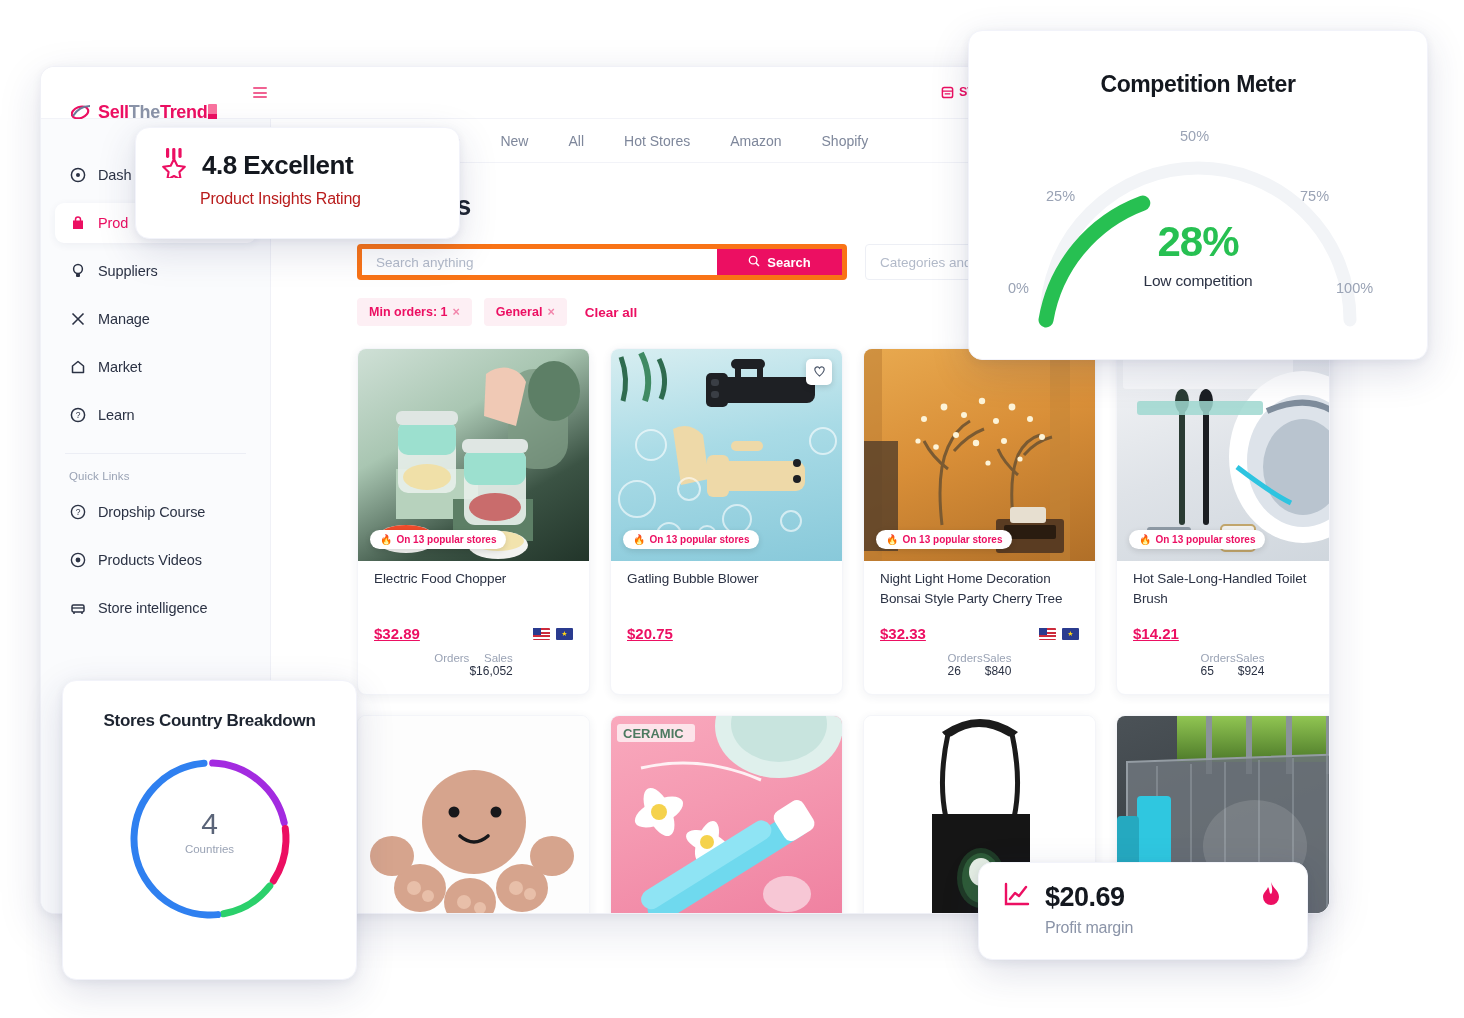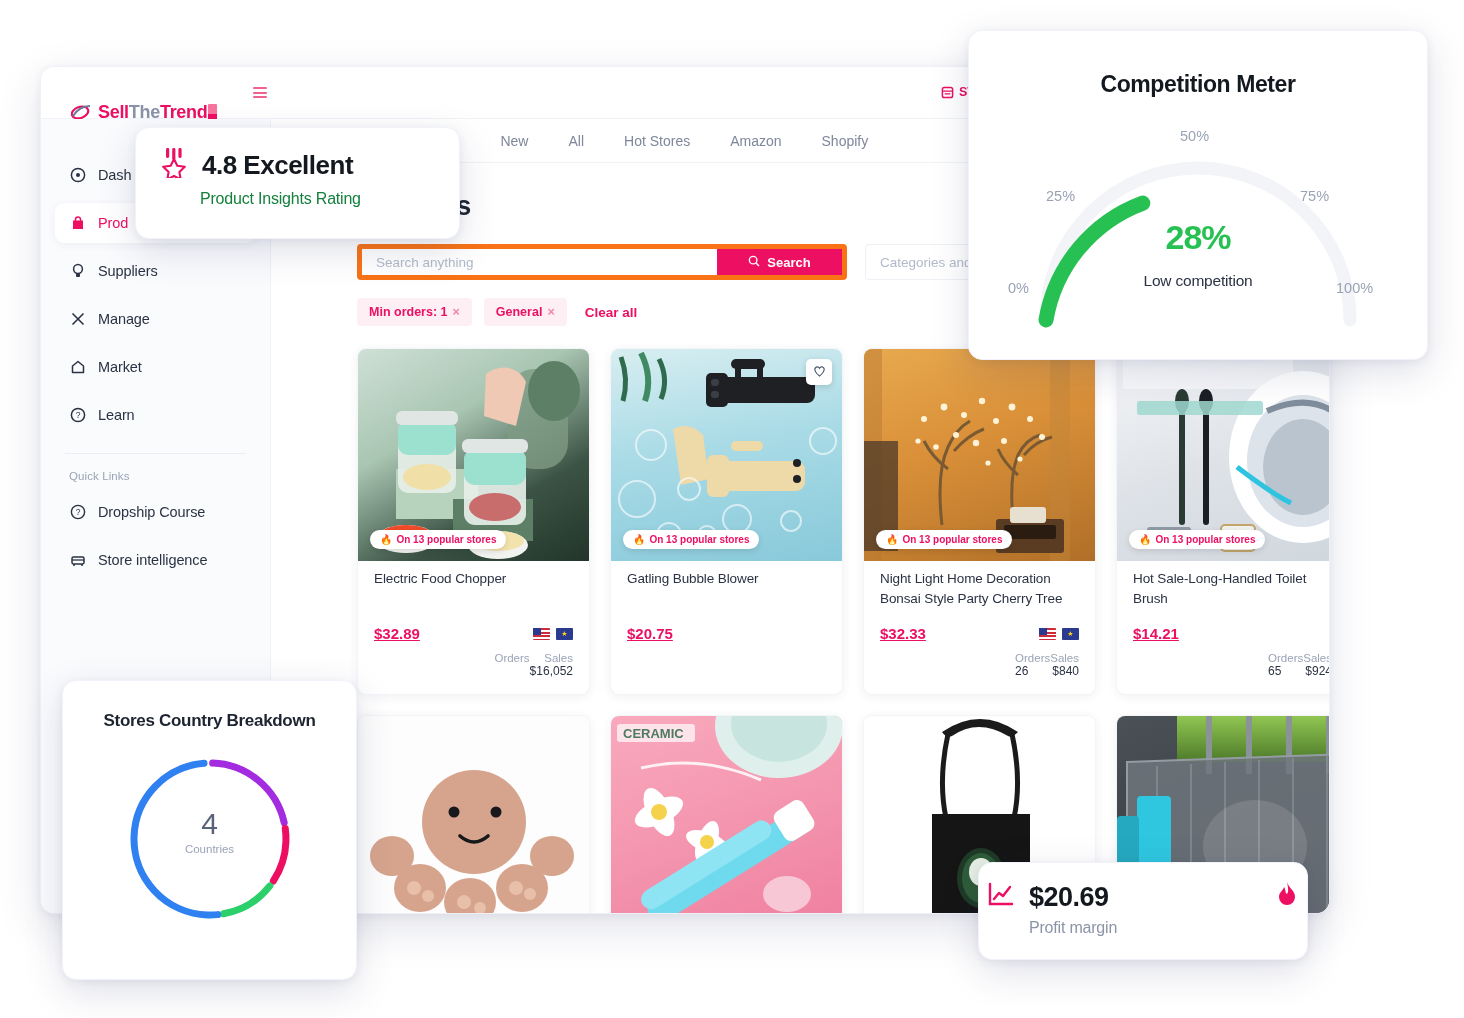--- a/index.html
+++ b/index.html
@@ -146,69 +146,69 @@
   }
   .card-body { padding: 8px 16px 16px 16px; }
   .card-title {
     font-size: 13.5px; color:#2b3244; line-height: 1.48; min-height: 40px;
     letter-spacing:-.1px;
   }
   .card-pricerow { display:flex; align-items:center; justify-content:space-between; margin-top:16px; }
   .card-price { color:#ec0f62; font-size:15px; font-weight:700;text-decoration:underline; }
   .flags { display:flex; gap:6px; }
   .flag { width:17px; height:12px; border-radius:1px; display:block; }
-  .card-stats { display:flex; justify-content:flex-end; margin-top:10px; font-size:11.5px; }
+  .card-stats { display:flex; justify-content:center; margin-top:10px; font-size:11.5px; }
   .stat-lab { color:#9aa3b5; }
   .stat-val { color:#2b3244; font-size:12px; }
   .stat-col-r { text-align:right; }
   .research-btn {
     margin: 14px -16px -16px -16px; height:44px; background:#ec0f62; color:#fff;
     display:flex; align-items:center; justify-content:center;
     font-size:13.5px; font-weight:700; cursor:pointer;
   }
 
   
   .float {
     position:absolute; background:#fff; border-radius: 14px;
     box-shadow: 0 12px 38px rgba(40,50,100,.15), 0 2px 8px rgba(40,50,100,.07);
     border:1px solid #f2f3fa;
   }
 
   
   .rating-card { left: 135px; top: 127px; width: 325px; height: 112px; padding: 20px 24px; }
   .rating-top { display:flex; align-items:center; gap:14px; }
   .rating-val { font-size: 26px; font-weight:700; color:#14181f; letter-spacing:-.5px; }
-  .rating-sub { color:#15803d; font-size: 16px; margin: 8px 0 8px 40px; letter-spacing:-.2px;}
+  .rating-sub { color:#b91c1c; font-size: 16px; margin: 8px 0 8px 40px; letter-spacing:-.2px;}
 
   
   .meter-card { left: 968px; top: 30px; width: 460px; height: 330px; }
   .meter-title { text-align:center; font-size:23px; font-weight:700; color:#14181f; margin-top: 40px; letter-spacing:-.4px;}
   .meter-wrap { position:relative; width: 400px; height: 200px; margin: 22px auto 0 auto; }
   .meter-wrap svg { display:block; position:absolute; left:18px; top: 28px; }
   .m-lab { position:absolute; font-size: 14.5px; color:#9aa3b5; }
   .m-0   { left: 10px;  top: 160px; }
   .m-25  { left: 48px;  top: 68px; }
   .m-50  { left: 182px; top: 8px; }
   .m-75  { left: 302px; top: 68px; }
   .m-100 { left: 338px; top: 160px; }
   .meter-pct { position:absolute; left:0; right:0; top: 98px; text-align:center;
-    font-size: 34px; font-weight:700; color:#27c052; letter-spacing:-1px; }
+    font-size: 42px; font-weight:700; color:#27c052; letter-spacing:-1px; }
   .meter-cap { position:absolute; left:0; right:0; top: 152px; text-align:center;
     font-size: 15.5px; color:#2b3244; letter-spacing:-.2px; }
 
   
   .country-card { left: 62px; top: 680px; width: 295px; height: 300px; }
   .country-title { text-align:center; font-size:17px; font-weight:700; color:#1d2430; margin-top:30px; letter-spacing:-.3px;}
   .donut-wrap { position:relative; width: 180px; height: 180px; margin: 18px auto 0 auto; }
   .donut-center { position:absolute; left:0; right:0; top: 58px; text-align:center; }
   .donut-num { font-size: 30px; color:#5a6478; font-weight:400; }
   .donut-lab { font-size: 11.5px; color:#9aa3b5; margin-top:2px; }
 
   
-  .profit-card { left: 978px; top: 862px; width: 330px; height: 98px; padding: 18px 8px; }
+  .profit-card { left: 978px; top: 862px; width: 330px; height: 98px; padding: 18px 24px; }
   .profit-top { display:flex; align-items:center; }
   .profit-val { font-size: 27px; font-weight:700; color:#14181f; margin-left: 14px; letter-spacing:-.5px;}
   .profit-flame { margin-left: auto; }
   .profit-sub { color:#8b94a8; font-size: 16px; margin: 6px 0 0 42px; letter-spacing:-.2px;}
 </style>
 </head>
 <body>
 
 <div id="stage">
 
@@ -302,20 +302,29 @@
       <div class="quick-title">Quick Links</div>
 
       <div class="nav-item">
         <span class="nav-icon">
           <svg width="16" height="16" viewBox="0 0 16 16">
               <circle cx="8" cy="8" r="6.6" fill="none" stroke="#2b3244" stroke-width="1.4"></circle>
               <text x="8" y="11.4" font-size="8.5" text-anchor="middle" fill="#2b3244" font-family="Liberation Sans">?</text>
             </svg>
         </span>
         <span>Dropship Course</span>
+      </div>
+      <div class="nav-item">
+        <span class="nav-icon">
+          <svg width="16" height="16" viewBox="0 0 16 16">
+              <circle cx="8" cy="8" r="6.6" fill="none" stroke="#2b3244" stroke-width="1.4"></circle>
+              <circle cx="8" cy="8" r="2.4" fill="#2b3244"></circle>
+            </svg>
+        </span>
+        <span>Products Videos</span>
       </div>
       <div class="nav-item">
         <span class="nav-icon">
           <svg width="16" height="16" viewBox="0 0 16 16">
               <rect x="2" y="5" width="12" height="7" rx="1.4" fill="none" stroke="#2b3244" stroke-width="1.5"></rect>
               <line x1="2" y1="8" x2="14" y2="8" stroke="#2b3244" stroke-width="1.3"></line>
               <line x1="4" y1="12" x2="4" y2="14" stroke="#2b3244" stroke-width="1.5"></line>
               <line x1="12" y1="12" x2="12" y2="14" stroke="#2b3244" stroke-width="1.5"></line>
             </svg>
         </span>

